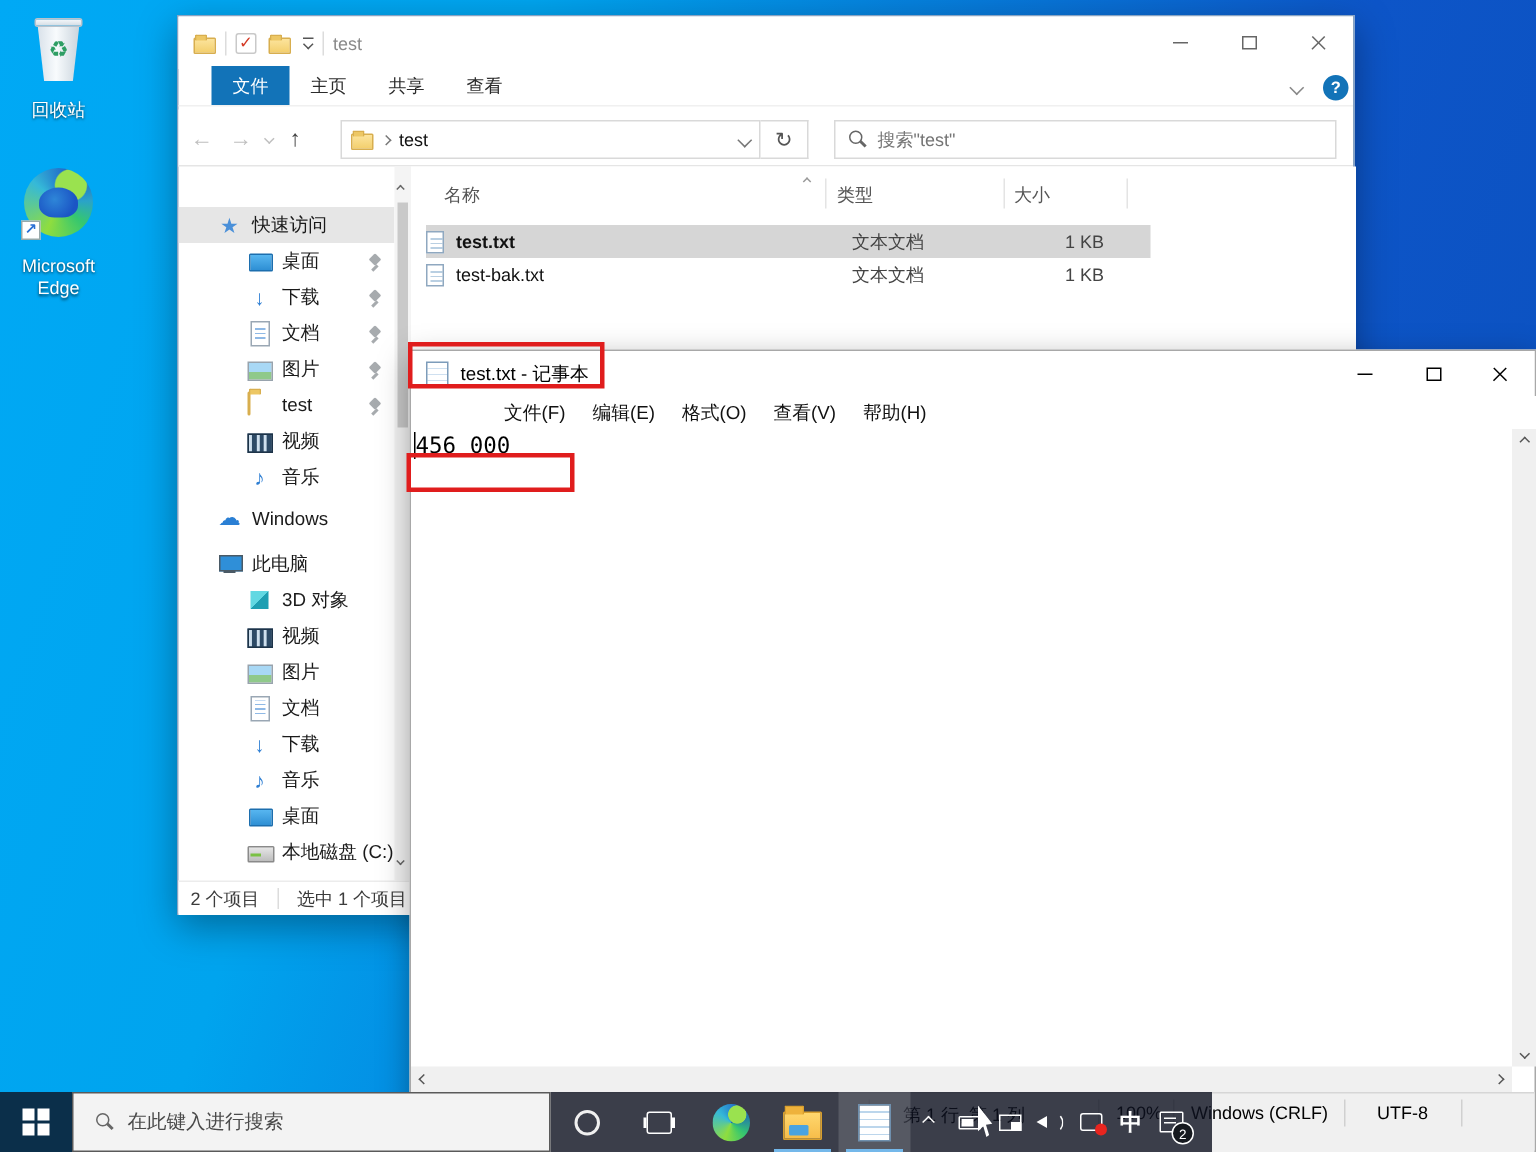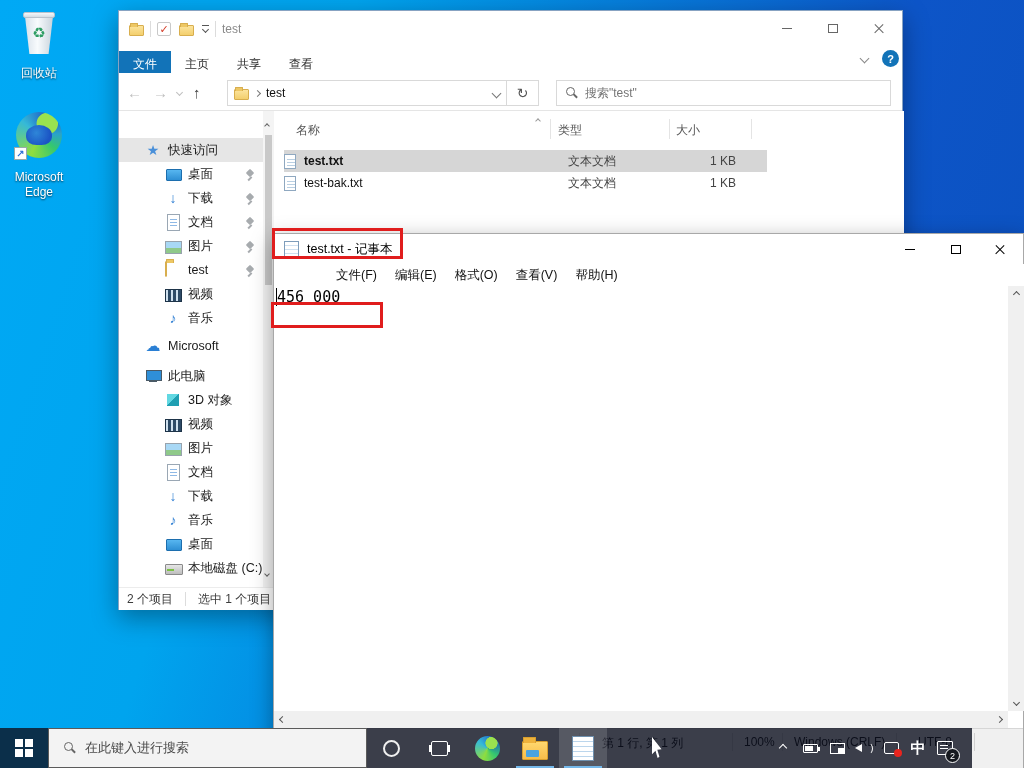--- a/index.html
+++ b/index.html
@@ -54,21 +54,21 @@
 
   .pin { position:relative; width:11px; height:13px; flex:0 0 11px; opacity:.75; }
   .pin::before { content:""; position:absolute; width:6px; height:6px; background:#8a8f94; border-radius:1px; top:2px; left:3px; transform:rotate(45deg); }
   .pin::after { content:""; position:absolute; width:1.5px; height:5px; background:#8a8f94; bottom:0; left:4.5px; transform:rotate(45deg); }
 
   
   #explorer { left:118px; top:10px; width:785px; height:600px; background:#fff; border:1px solid #88a3c2; box-shadow:0 8px 24px rgba(0,0,0,.35); }
   #exp-title { left:0; top:0; width:100%; height:35px; background:#fff; display:flex; align-items:center; }
   .qat-sep { width:1px; height:16px; background:#dcdcdc; margin:0 6px; }
   .check-ico { position:relative; width:14px; height:14px; background:#fff; border:1px solid #c9c9c9; border-radius:2px; color:#d43a26; font-size:11px; line-height:13px; text-align:center; font-weight:bold; }
-  #exp-tabs { left:0; top:40px; width:100%; height:27px; display:flex; align-items:stretch; padding-left:0; border-bottom:1px solid #f0f0f0; }
+  #exp-tabs { left:0; top:33px; width:100%; height:27px; display:flex; align-items:stretch; padding-left:22px; border-bottom:1px solid #f0f0f0; }
   .tab { padding:0 14px; display:flex; align-items:center; font-size:12px; color:#2b2b2b; }
   .tab.file { background:#1273b8; color:#fff; }
   #exp-toolbar { left:0; top:62px; width:100%; height:38px; border-bottom:1px solid #e5e5e5; background:#fff; }
   .navico { position:absolute; top:0; height:38px; display:flex; align-items:center; font-size:15px; }
   .addr { position:absolute; left:108px; top:7px; width:280px; height:26px; border:1px solid #d9d9d9; display:flex; align-items:center; padding:0 6px; gap:6px; }
   .refreshbox { position:absolute; left:388px; top:7px; width:32px; height:26px; border:1px solid #d9d9d9; border-left:none; display:flex; align-items:center; justify-content:center; color:#555; font-size:14px; }
   .searchbox { position:absolute; left:437px; top:7px; width:335px; height:26px; border:1px solid #d9d9d9; display:flex; align-items:center; padding:0 8px; gap:8px; color:#757575; }
   .mag { position:relative; width:12px; height:12px; }
   .mag::before { content:""; position:absolute; left:1px; top:0; width:7px; height:7px; border:1.4px solid #666; border-radius:50%; }
   .mag::after { content:""; position:absolute; left:8px; top:8px; width:5px; height:1.5px; background:#666; transform:rotate(45deg); }
@@ -117,21 +117,21 @@
   .bin-lid { position:absolute; top:0; left:1px; width:32px; height:6px; background:linear-gradient(#f4f7fa,#d4dde5); border-radius:2px; border:1px solid #b8c2cc; }
   .bin-body { position:absolute; top:6px; left:2px; width:30px; height:36px; clip-path:polygon(4% 0,96% 0,82% 100%,18% 100%); background:linear-gradient(90deg,#d6dfe8,#f8fbfd 45%,#c6d1da); }
   .bin-sym { position:absolute; top:12px; left:0; width:34px; text-align:center; color:#2e9e64; font-size:15px; }
   .edgeball { position:relative; width:46px; height:46px; margin:0 auto; border-radius:50%;
       background:radial-gradient(circle at 68% 25%, #9ae24f 0 22%, rgba(0,0,0,0) 24%),
                  conic-gradient(from 130deg,#35c76f,#8fdd3f 20%,#35b9d8 50%,#1b55c5 72%,#2aa3c9 88%,#35c76f); }
   .edgeball::after { content:""; position:absolute; left:10px; top:13px; width:26px; height:20px; border-radius:50% 50% 40% 40%; background:radial-gradient(circle at 40% 40%, #2e86d8, #1b55c5 70%); filter:blur(.4px); }
   .shortcut { position:absolute; left:-2px; bottom:-2px; width:13px; height:13px; background:#fff; border:1px solid #9aa; color:#2a6fd4; font-size:10px; line-height:12px; font-weight:bold; }
 
   
-  #taskbar { left:0; top:728px; width:972px; height:40px; background:rgba(14,18,32,.80); z-index:60; display:flex; align-items:stretch; }
+  #taskbar { left:0; top:728px; width:808px; height:40px; background:rgba(14,18,32,.80); z-index:60; display:flex; align-items:stretch; }
   #startbtn { width:48px; display:flex; align-items:center; justify-content:center; }
   .winlogo { display:grid; grid-template-columns:8px 8px; grid-template-rows:8px 8px; gap:1.5px; }
   .winlogo span { background:#fff; }
   #tb-search { width:319px; background:#f3f3f3; border:1px solid #5a5a5a; display:flex; align-items:center; gap:10px; padding-left:14px; color:#4a4a4a; font-size:13px; }
   .tb-slot { width:48px; display:flex; align-items:center; justify-content:center; position:relative; }
   .tb-slot.active { background:rgba(255,255,255,.14); }
   .runline { position:absolute; bottom:0; left:5px; right:5px; height:2.5px; background:#74b8ea; }
   .cortana { width:17px; height:17px; border:2px solid #f0f0f0; border-radius:50%; }
   .taskview { width:17px; height:15px; border:1.6px solid #fff; border-radius:2px; box-shadow:-6px 0 0 -4px #fff, 6px 0 0 -4px #fff; }
   .edgesm { width:25px; height:25px; border-radius:50%; background:radial-gradient(circle at 66% 28%, #9ae24f 0 24%, rgba(0,0,0,0) 26%), conic-gradient(from 130deg,#35c76f,#8fdd3f 20%,#35b9d8 50%,#1b55c5 75%,#35c76f); }
@@ -268,21 +268,21 @@
       <div class="srow ind1">
           <span class="sico i-video"></span>
           <span class="lbl">视频</span>
         </div>
       <div class="srow ind1">
           <span class="sico i-music">♪</span>
           <span class="lbl">音乐</span>
         </div>
       <div class="srow ind0" style="margin-top:4px;">
           <span class="sico i-cloud">☁</span>
-          <span class="lbl">Microsoft</span>
+          <span class="lbl">Windows</span>
         </div>
       <div class="srow ind0" style="margin-top:6px;">
           <span class="sico i-pc"></span>
           <span class="lbl">此电脑</span>
         </div>
       <div class="srow ind1">
           <span class="sico i-cube"></span>
           <span class="lbl">3D 对象</span>
         </div>
       <div class="srow ind1">

